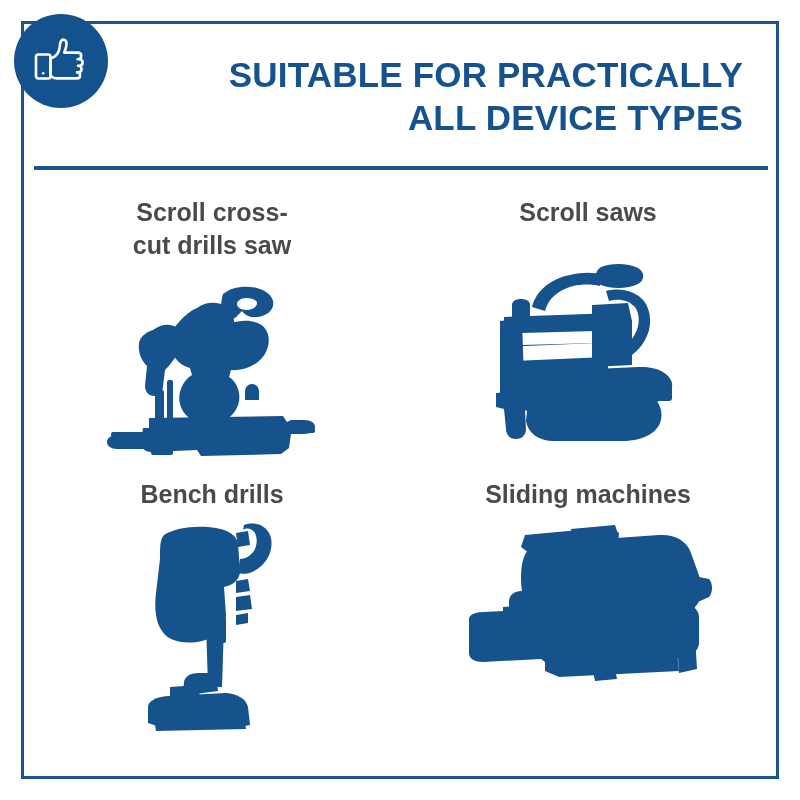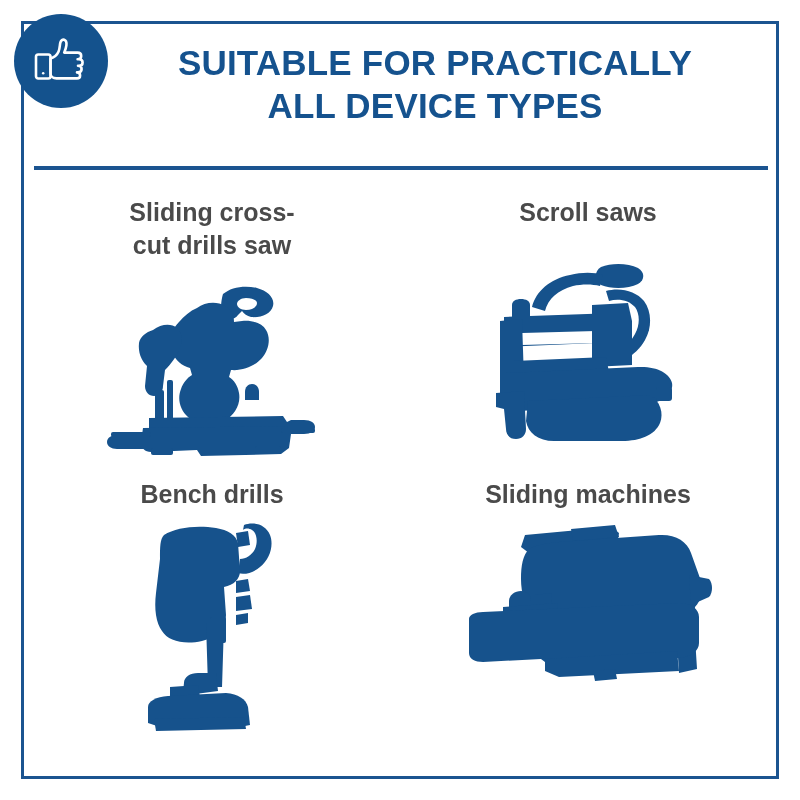--- a/index.html
+++ b/index.html
@@ -57,21 +57,22 @@
     width: 640px;
     text-align: center;
     z-index: 3;
   }
   .title {
     color: #15528e;
     font-weight: bold;
     font-size: 35px;
     line-height: 1.22;
     letter-spacing: 0.2px;
-    margin: 0;
+    margin: 12px;
+    text-align: right;
   }
 
   
   .divider {
     position: absolute;
     left: 34px;
     top: 166px;
     width: 734px;
     height: 4px;
     background: #1b5490;
@@ -150,21 +151,21 @@
       <span>ALL DEVICE TYPES</span>
     </h1>
   </div>
 
   <div class="divider"></div>
 
   <div class="grid">
 
     <div class="cell r1">
       <p class="cell-label">
-        <span>Sliding cross-</span><br>
+        <span>Scroll cross-</span><br>
         <span>cut drills saw</span>
       </p>
       <div class="cell-art">
         <span>
           <svg width="215" height="175" viewBox="0 0 215 175" aria-hidden="true">
             <g fill="#16528c">
 
               <path d="M118 12 C126 5 140 3 152 6 C163 9 170 16 168 24
                        C166 32 156 36 146 35 C142 34 139 32 137 29
                        L133 33 C131 36 127 38 123 37 C118 36 115 31 116 26

